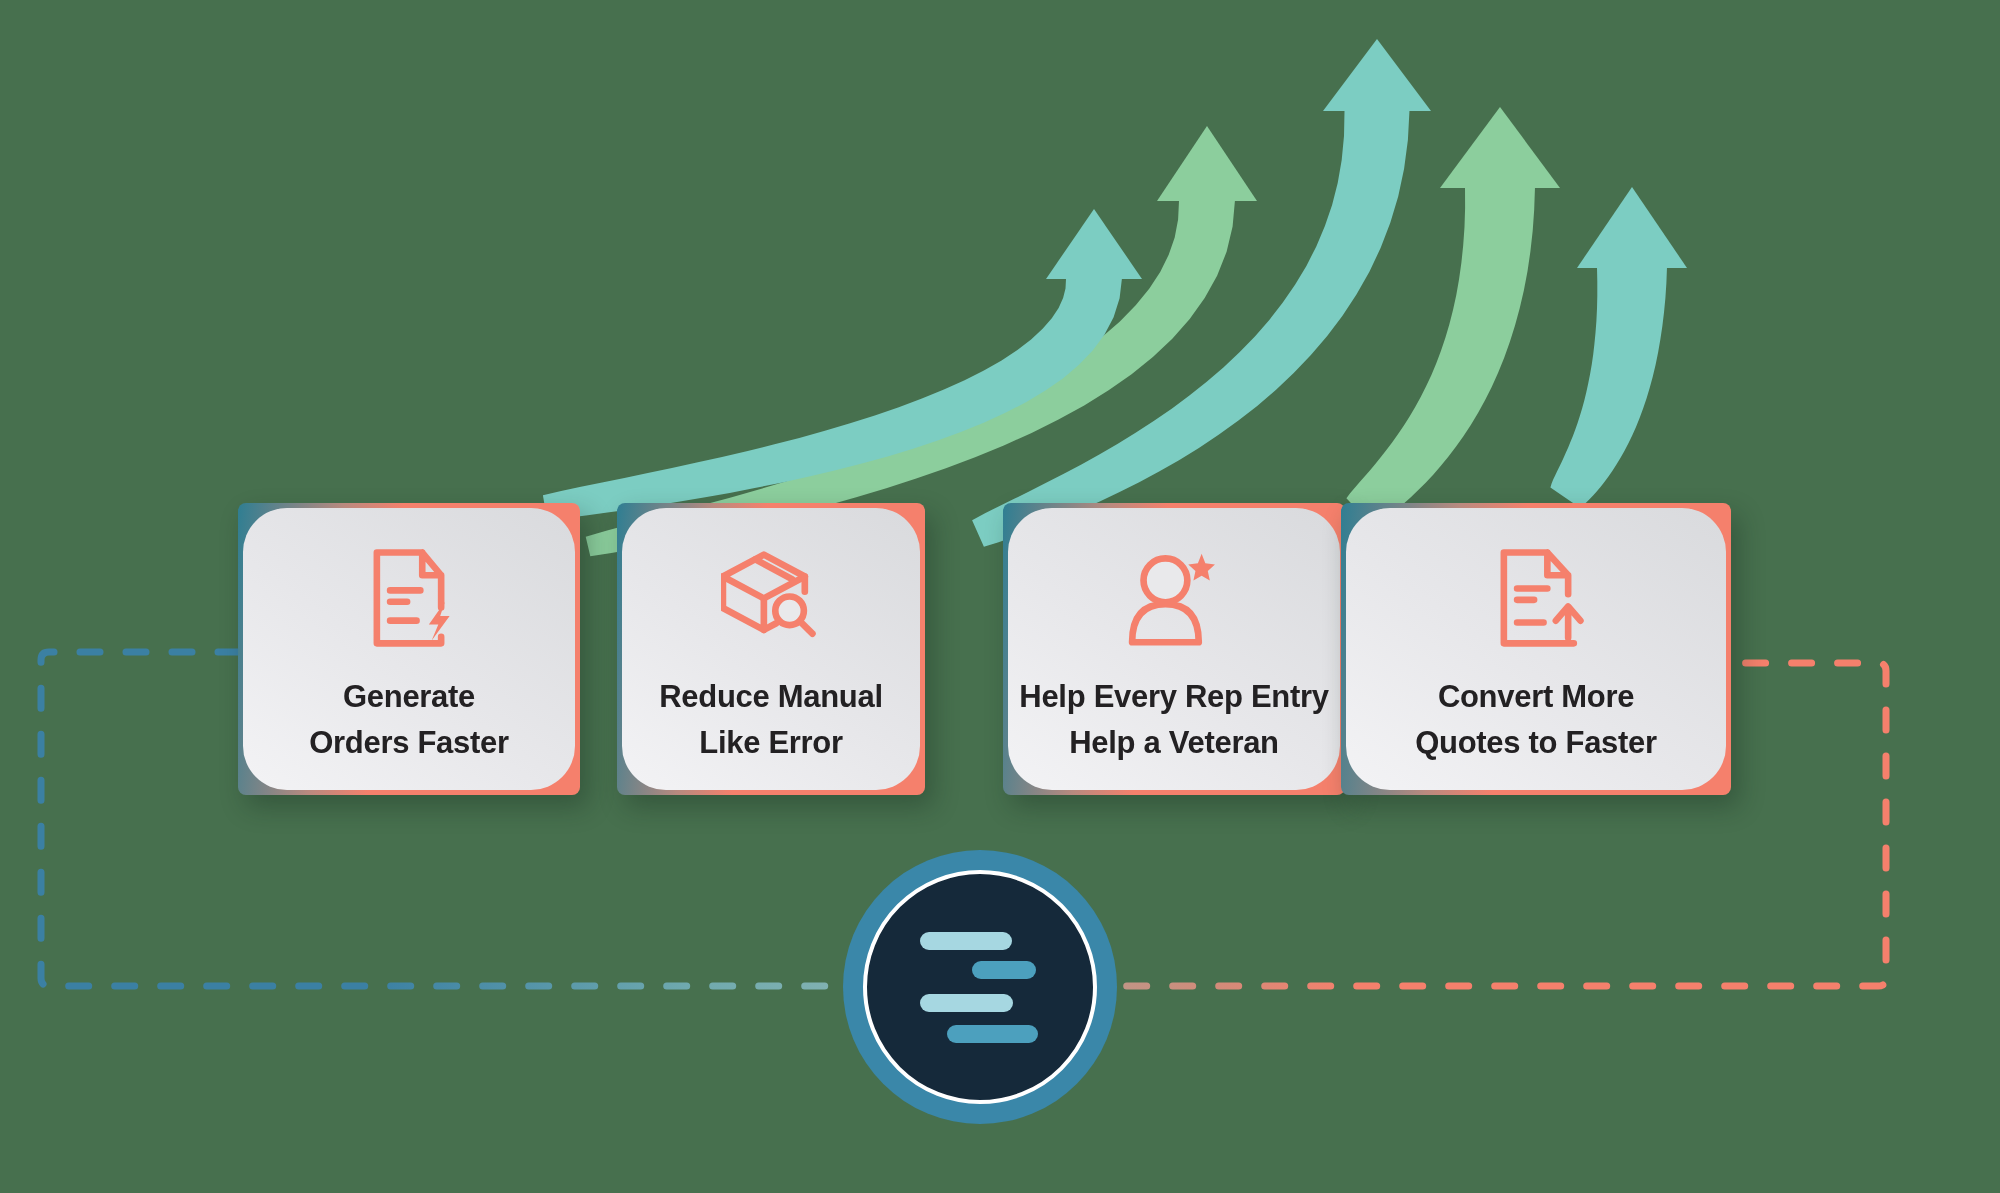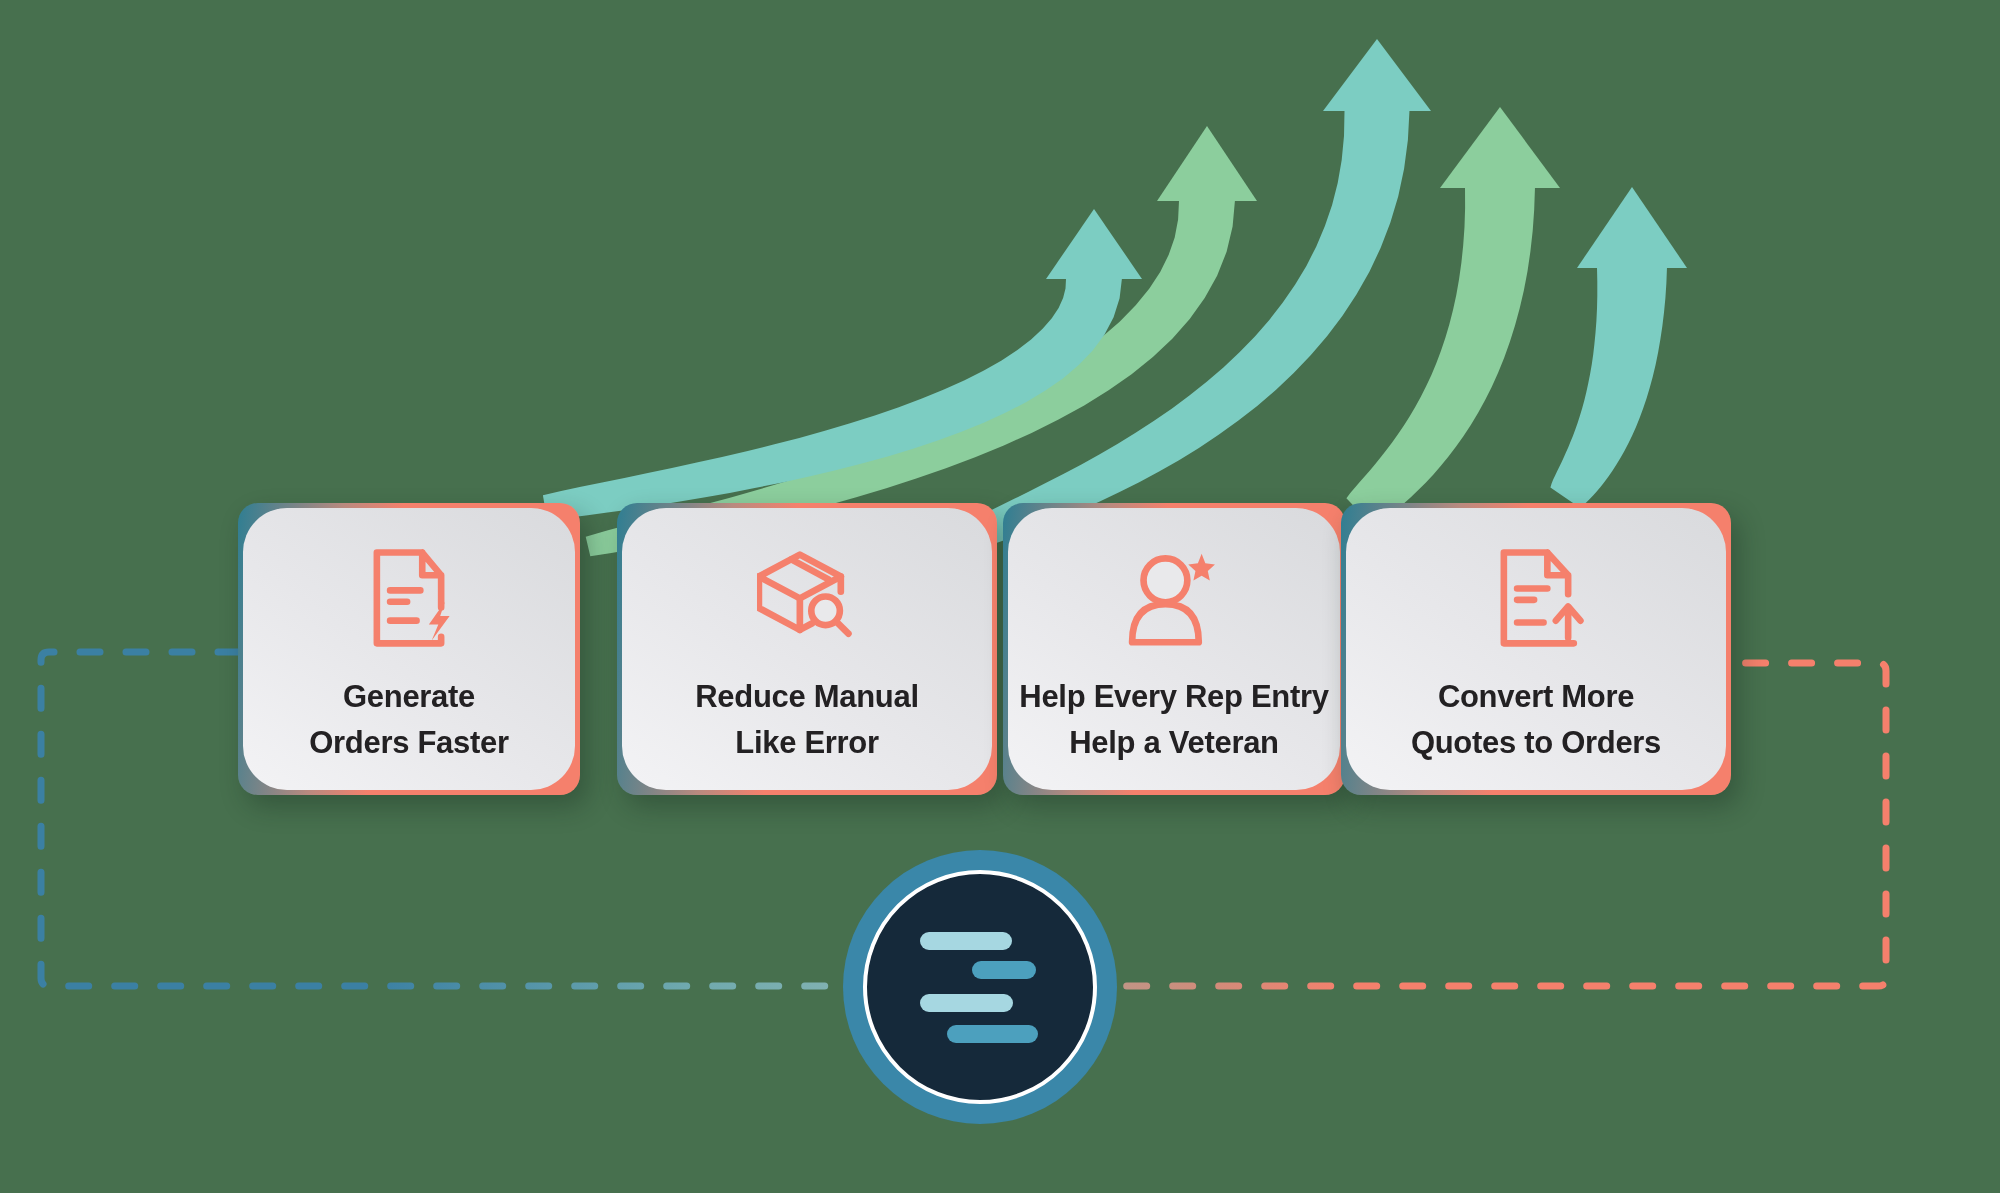--- a/index.html
+++ b/index.html
@@ -1,20 +1,20 @@
 <!DOCTYPE html>
 <html style="--bg: #47704E; --icon: #F5806C; --text: #232123; --border-teal: #2F7E92; --border-salmon: #F5806C; --ring: #3A87A9; --navy: #15293A; --bar-light: #A6D7E1; --bar-dark: #4CA0BE;"><head>
 <meta charset="utf-8">
 <style>
   html,body{margin:0;padding:0;}
   body{font-family:"Liberation Sans", sans-serif;}
   #scene{position:relative;width:2000px;height:1193px;overflow:hidden;background:var(--bg,#47704E);}
   #bg-art{position:absolute;left:0;top:0;width:2000px;height:1193px;}
 
-  .card{position:absolute;top:503px;height:292px;border-radius:20px;padding:5px;box-sizing:border-box;
+  .card{position:absolute;top:503px;height:292px;border-radius:8px;padding:5px;box-sizing:border-box;
         background:linear-gradient(97deg, var(--border-teal,#2F7E92) 0%, #b98a7f 28%, var(--border-salmon,#F5806C) 44%);
         box-shadow:8px 12px 26px rgba(18,38,26,.33);}
   .card-inner{position:relative;width:100%;height:100%;border-radius:44px;
         background:linear-gradient(35deg,#f3f3f5 0%,#e7e7ea 45%,#d9dadd 100%);}
   .card-icon{position:absolute;top:36px;left:0;right:0;height:106px;display:flex;align-items:center;justify-content:center;color:var(--icon,#F5806C);}
   .card-icon svg{stroke:currentColor;fill:none;stroke-width:7;stroke-linecap:round;stroke-linejoin:round;}
   .card-icon .fill{fill:currentColor;stroke:none;}
   .card-icon .mask{fill:#e9e9eb;}
   .card-title{position:absolute;left:0;right:0;bottom:24px;text-align:center;
         font-size:31px;font-weight:700;line-height:46px;color:var(--text,#232123);letter-spacing:-.3px;}
@@ -66,21 +66,21 @@
           <path class="fill" d="M88 60 L71 84 H81 L74 101 L93 75 H83 Z"></path>
         </svg>
       </div>
       <div class="card-title">
         <div>Generate</div>
         <div>Orders Faster</div>
       </div>
     </div>
   </div>
 
-  <div class="card" style="left:617px;width:380px;">
+  <div class="card" style="left:617px;width:308px;">
     <div class="card-inner">
       <div class="card-icon">
         <svg width="100" height="92" viewBox="0 0 105 95">
           <path d="M45 3 L88 26 L45 49 L2 26 Z"></path>
           <path d="M2 26 V59 L45 82 V49"></path>
           <path d="M88 26 V42"></path>
           <path d="M36 8 L75 29"></path>
           <path d="M45 82 L58 75"></path>
           <circle class="mask" cx="72" cy="62" r="15" style="stroke:currentColor;"></circle>
           <path d="M83 73 L96 86"></path>
@@ -114,21 +114,21 @@
     <div class="card-inner">
       <div class="card-icon">
         <svg width="100" height="104" viewBox="0 0 100 110">
           <path d="M62 8 H16 V104 H90 M84 52 V32 L62 8 M62 8 V32 H84"></path>
           <path d="M30 46 H62 M30 58 H48 M30 82 H58"></path>
           <path d="M84 98 V70 M71 80 L84 65 L97 80"></path>
         </svg>
       </div>
       <div class="card-title">
         <div>Convert More</div>
-        <div>Quotes to Orders</div>
+        <div>Quotes to Faster</div>
       </div>
     </div>
   </div>
 
   <div id="logo">
     <div id="logo-inner"></div>
     <div class="logo-bar bar-light" style="left:77px;top:82px;width:92px;"></div>
     <div class="logo-bar bar-dark" style="left:129px;top:111px;width:64px;"></div>
     <div class="logo-bar bar-light" style="left:77px;top:144px;width:93px;"></div>
     <div class="logo-bar bar-dark" style="left:104px;top:175px;width:91px;"></div>

